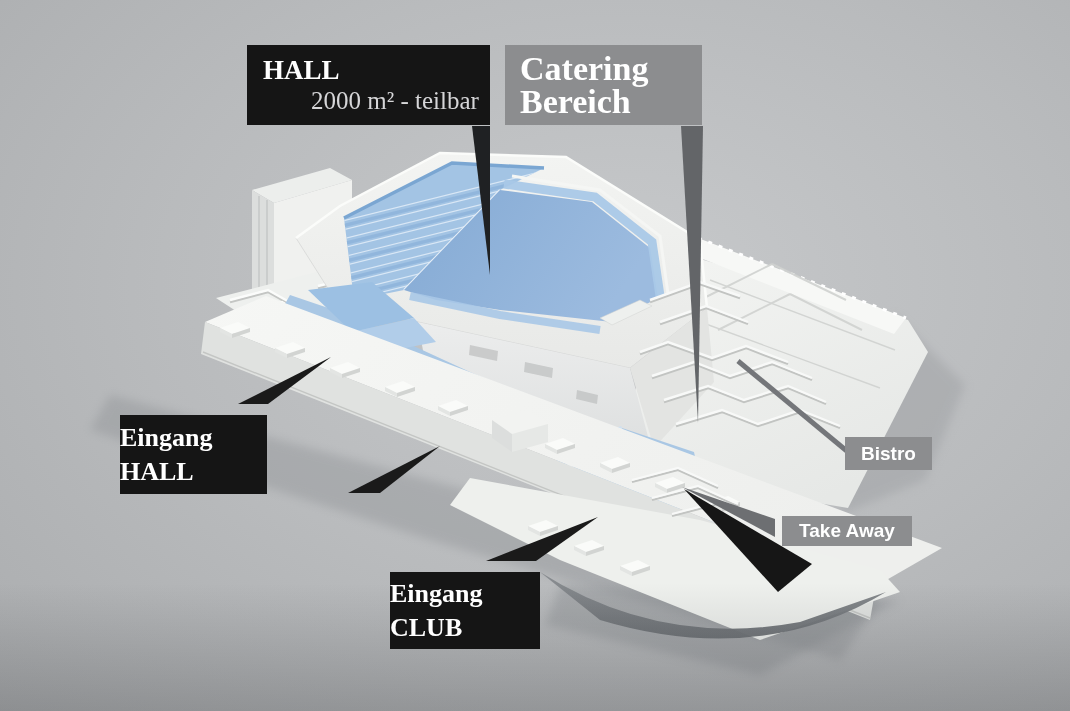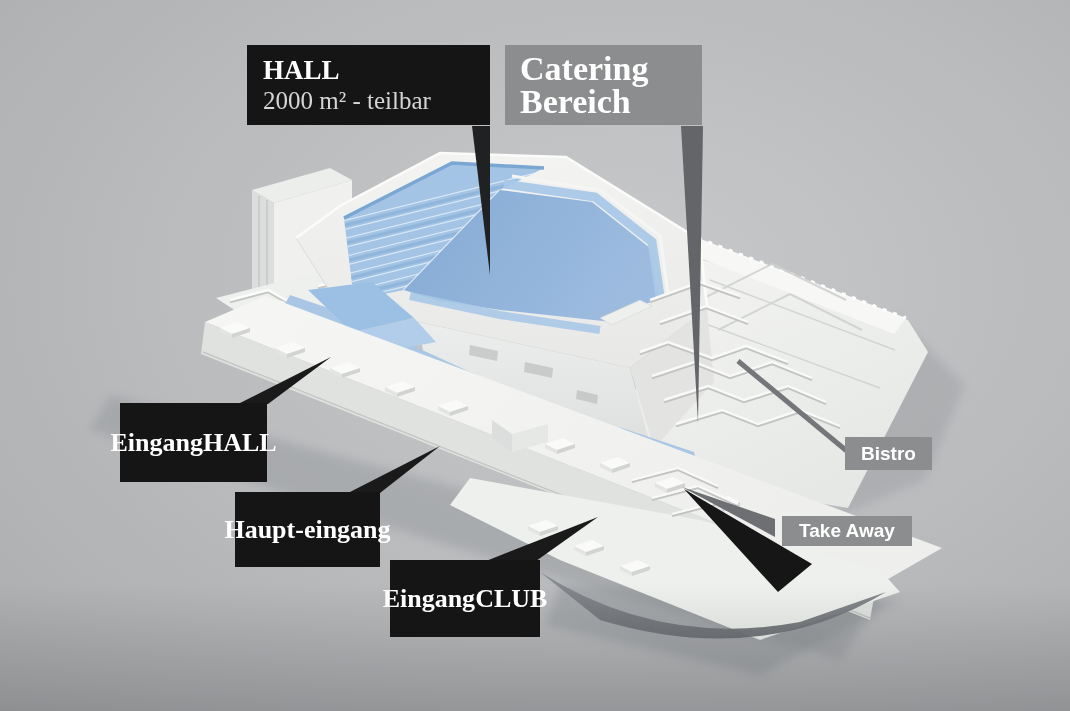--- a/index.html
+++ b/index.html
@@ -10,23 +10,23 @@
   }
   .scene-svg{position:absolute;left:0;top:0;z-index:1;}
   .vignette{position:absolute;inset:0;z-index:2;pointer-events:none;
     background:linear-gradient(to bottom, rgba(0,0,0,0) 82%, rgba(38,40,43,.22) 100%);}
   .label{position:absolute;z-index:3;color:#fff;font-weight:bold;}
   .label .ln{display:block;font-family:Liberation Serif, serif;}
   .lb-black{background:#151515;}
   .lb-gray{background:#8c8d8f;}
   .lb-hall{left:247px;top:45px;width:243px;height:80px;padding:9px 0 0 16px;box-sizing:border-box;}
   .lb-hall .t1{font-size:27px;line-height:32px;color:#ffffff;}
-  .lb-hall .t2{font-size:25px;line-height:30px;font-weight:normal;color:#d6d6d8;}
+  .lb-hall .t2{font-size:25px;line-height:30px;font-weight:normal;color:#d6d6d8;margin-left:48px;}
   .lb-catering{left:505px;top:45px;width:197px;height:80px;padding:7px 0 0 15px;box-sizing:border-box;font-size:34px;line-height:33px;}
-  .lb-center{display:flex;align-items:center;justify-content:center;text-align:center;}
+  .lb-center{display:flex;flex-direction:column;align-items:flex-start;justify-content:center;text-align:center;margin-top:12px;}
   .lb-club{left:120px;top:403px;width:147px;height:79px;font-size:26px;line-height:34px;}
   .lb-haupt{left:235px;top:492px;width:145px;height:75px;font-size:26px;line-height:33px;}
   .lb-loft{left:390px;top:560px;width:150px;height:77px;font-size:26px;line-height:34px;}
   .lb-bistro{left:845px;top:437px;width:87px;height:33px;font-size:19px;line-height:33px;text-align:center;}
   .lb-takeaway{left:782px;top:516px;width:130px;height:30px;font-size:19px;line-height:30px;text-align:center;}
   .lb-galerie{left:777px;top:562px;width:156px;height:43px;background:#101010;font-size:28px;line-height:43px;text-align:center;letter-spacing:1px;}
 </style>
 </head>
 <body>
 
@@ -253,24 +253,20 @@
   <div class="label lb-gray lb-catering">
     <span class="ln">Catering</span>
     <span class="ln">Bereich</span>
   </div>
 
   <div class="label lb-black lb-center lb-club">
     <span class="ln">Eingang</span>
     <span class="ln">HALL</span>
   </div>
 
-  <div class="label lb-black lb-center lb-haupt">
-    <span class="ln">Haupt-</span>
-    <span class="ln">eingang</span>
-  </div>
 
   <div class="label lb-black lb-center lb-loft">
     <span class="ln">Eingang</span>
     <span class="ln">CLUB</span>
   </div>
 
   <div class="label lb-gray lb-bistro">Bistro</div>
 
   <div class="label lb-gray lb-takeaway">Take Away</div>
 

